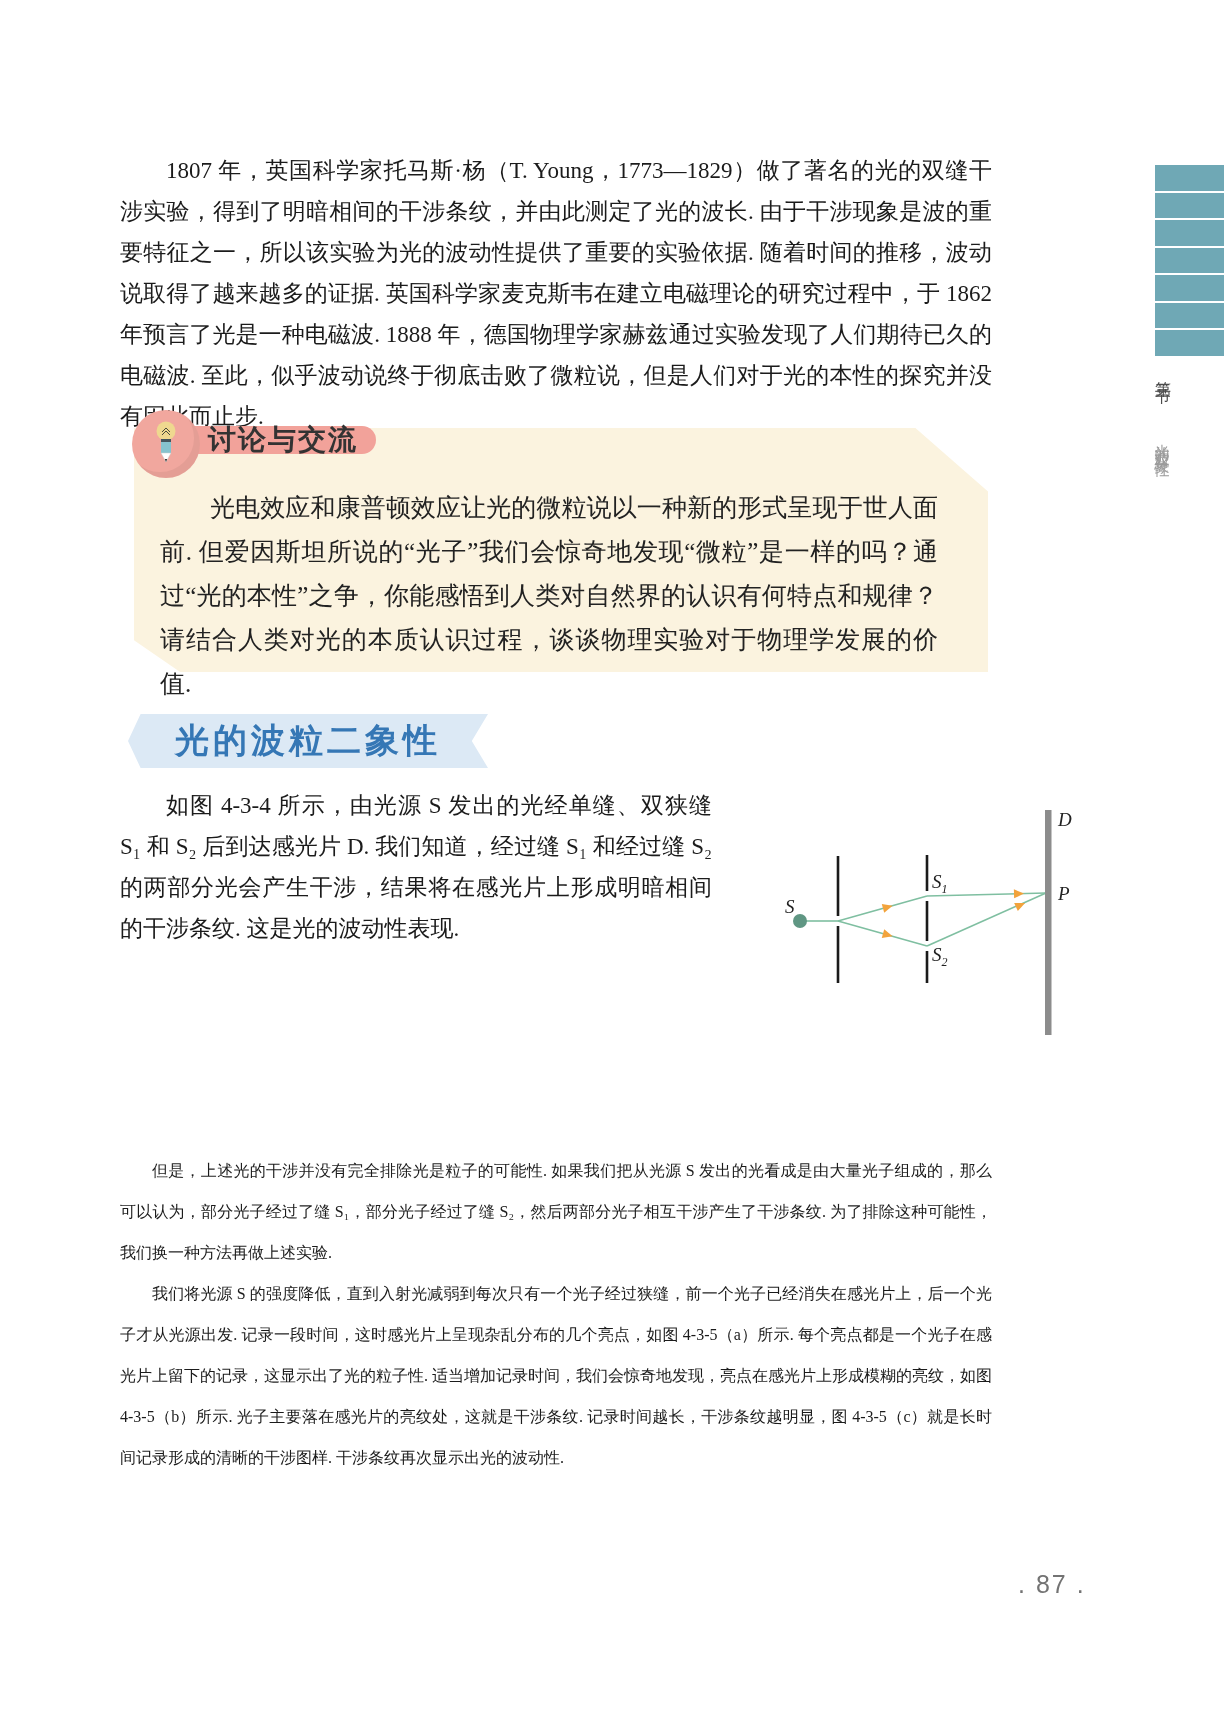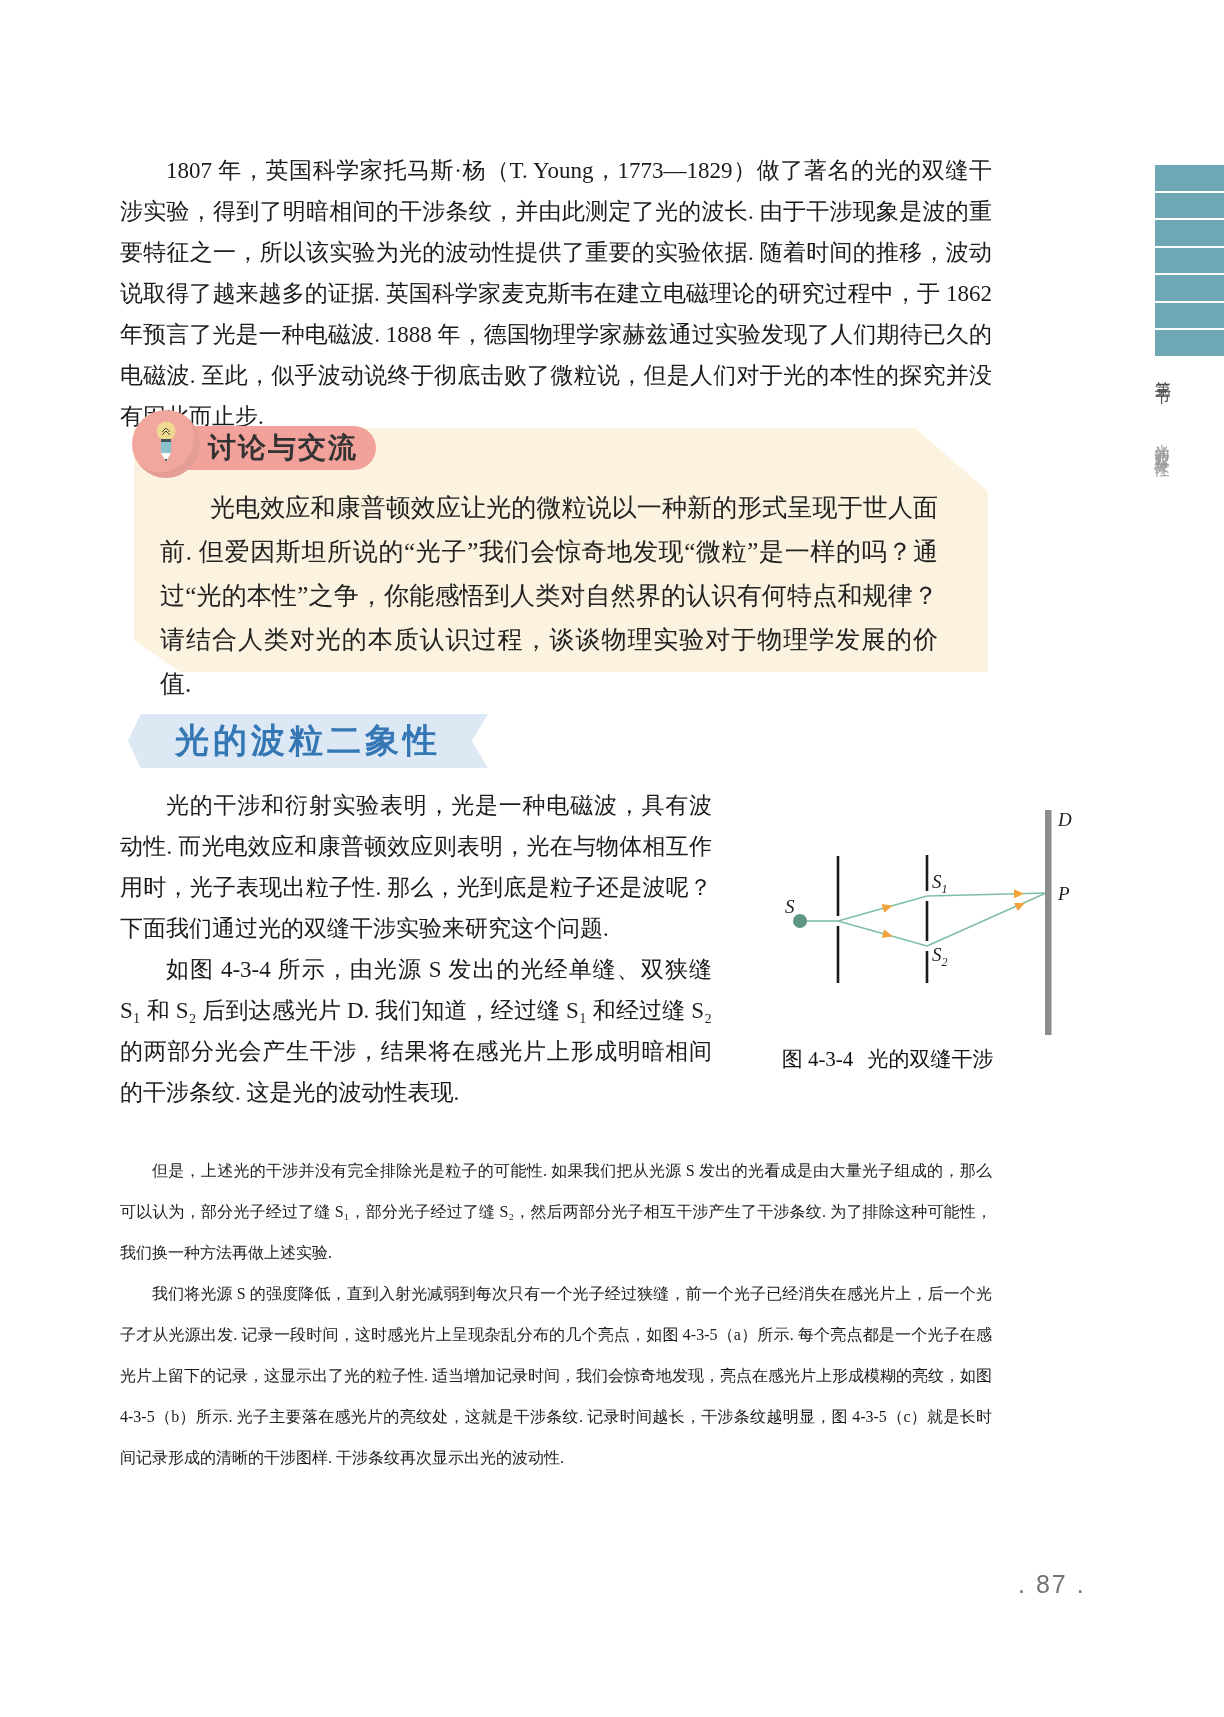--- a/index.html
+++ b/index.html
@@ -35,21 +35,21 @@
     position:absolute;left:134px;top:428px;width:854px;height:244px;
     background:#FBF3DF;
     clip-path:polygon(0 0, 91.5% 0, 100% 26%, 100% 100%, 5.4% 100%, 0 87%);
   }
   .disc-body{
     position:absolute;left:160px;top:486px;width:778px;
     font-size:25px;line-height:44px;text-align:justify;text-indent:2em;
     color:#222222;
   }
   .disc-label{
-    position:absolute;left:148px;top:426px;height:44px;
+    position:absolute;left:148px;top:426px;height:28px;
     background:#F2A29A;border-radius:12px 22px 22px 12px;
     display:flex;align-items:center;
     padding:0 18px 0 60px;
     font-family:"Liberation Sans","DejaVu Sans",sans-serif;
     font-size:28px;font-weight:600;color:#333333;letter-spacing:2px;
   }
   .disc-circle{
     position:absolute;left:132px;top:410px;width:68px;height:68px;
     background:#F1A79E;border-radius:50%;
     box-shadow:inset -6px -6px 0 rgba(0,0,0,0.05);
@@ -123,21 +123,20 @@
       </svg>
     </span>
   </div>
   <div class="disc-body">光电效应和康普顿效应让光的微粒说以一种新的形式呈现于世人面前. 但爱因斯坦所说的“光子”我们会惊奇地发现“微粒”是一样的吗？通过“光的本性”之争，你能感悟到人类对自然界的认识有何特点和规律？请结合人类对光的本质认识过程，谈谈物理实验对于物理学发展的价值.</div>
 
   <div class="banner">
     <span>光的波粒二象性</span>
   </div>
 
   <div class="col-narrow">
-    <p>光的干涉和衍射实验表明，光是一种电磁波，具有波动性. 而光电效应和康普顿效应则表明，光在与物体相互作用时，光子表现出粒子性. 那么，光到底是粒子还是波呢？下面我们通过光的双缝干涉实验来研究这个问题.</p>
     <p>如图 4-3-4 所示，由光源 S 发出的光经单缝、双狭缝 S₁ 和 S₂ 后到达感光片 D. 我们知道，经过缝 S₁ 和经过缝 S₂ 的两部分光会产生干涉，结果将在感光片上形成明暗相间的干涉条纹. 这是光的波动性表现.</p>
   </div>
 
   <div class="col-wide">
     <p>但是，上述光的干涉并没有完全排除光是粒子的可能性. 如果我们把从光源 S 发出的光看成是由大量光子组成的，那么可以认为，部分光子经过了缝 S₁，部分光子经过了缝 S₂，然后两部分光子相互干涉产生了干涉条纹. 为了排除这种可能性，我们换一种方法再做上述实验.</p>
     <p>我们将光源 S 的强度降低，直到入射光减弱到每次只有一个光子经过狭缝，前一个光子已经消失在感光片上，后一个光子才从光源出发. 记录一段时间，这时感光片上呈现杂乱分布的几个亮点，如图 4-3-5（a）所示. 每个亮点都是一个光子在感光片上留下的记录，这显示出了光的粒子性. 适当增加记录时间，我们会惊奇地发现，亮点在感光片上形成模糊的亮纹，如图 4-3-5（b）所示. 光子主要落在感光片的亮纹处，这就是干涉条纹. 记录时间越长，干涉条纹越明显，图 4-3-5（c）就是长时间记录形成的清晰的干涉图样. 干涉条纹再次显示出光的波动性.</p>
   </div>
 
   <div class="fig">
     <svg width="370" height="300" viewBox="0 0 370 300">
@@ -172,19 +171,16 @@
 
       <rect x="330" y="68" width="6.5" height="225" fill="#8C8C8C"></rect>
 
       <text class="svg-label" x="70" y="171">S</text>
       <text class="svg-label" x="217" y="146"><tspan>S</tspan><tspan class="svg-sub" dy="5">1</tspan></text>
       <text class="svg-label" x="217" y="219"><tspan>S</tspan><tspan class="svg-sub" dy="5">2</tspan></text>
       <text class="svg-label" x="343" y="84">D</text>
       <text class="svg-label" x="343" y="158">P</text>
     </svg>
   </div>
-  <div class="fig-caption">
-    <span class="cap-label">图 4-3-4</span><span>光的双缝干涉</span>
-  </div>
 
   <div class="page-num">. 87 .</div>
 
 </div>
 
 </body></html>

